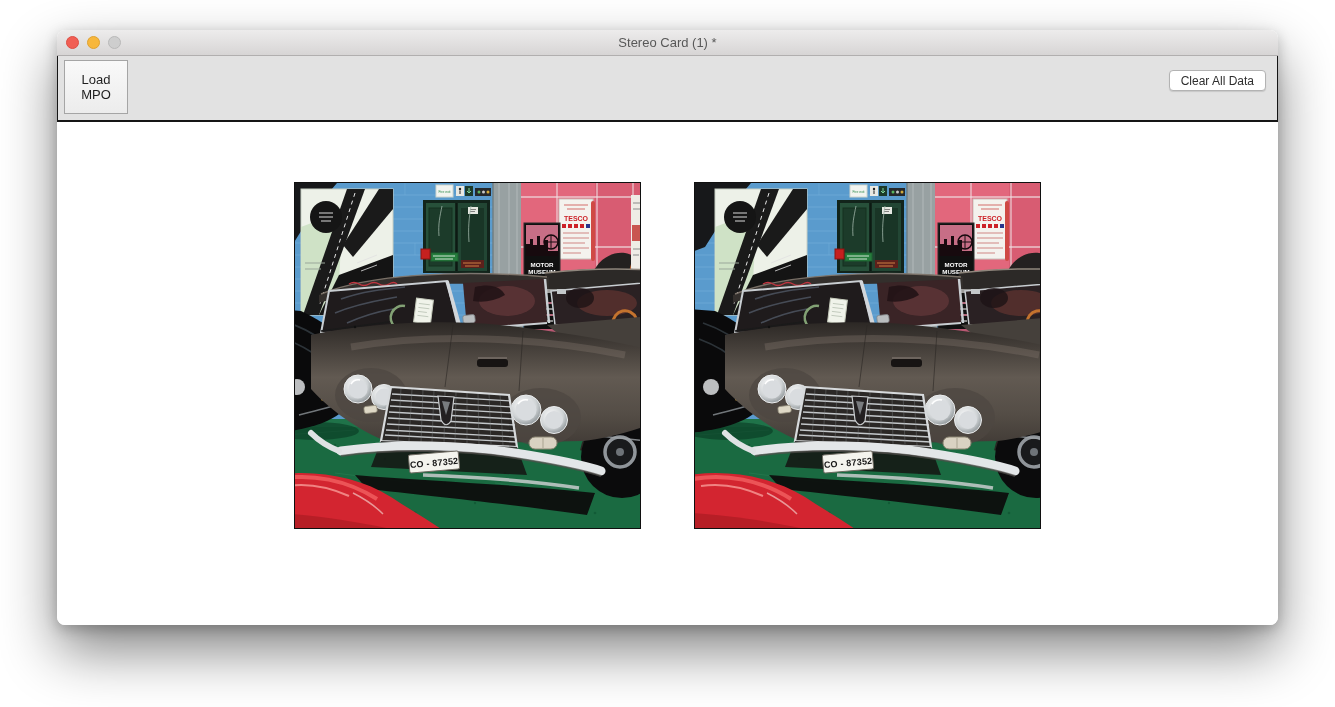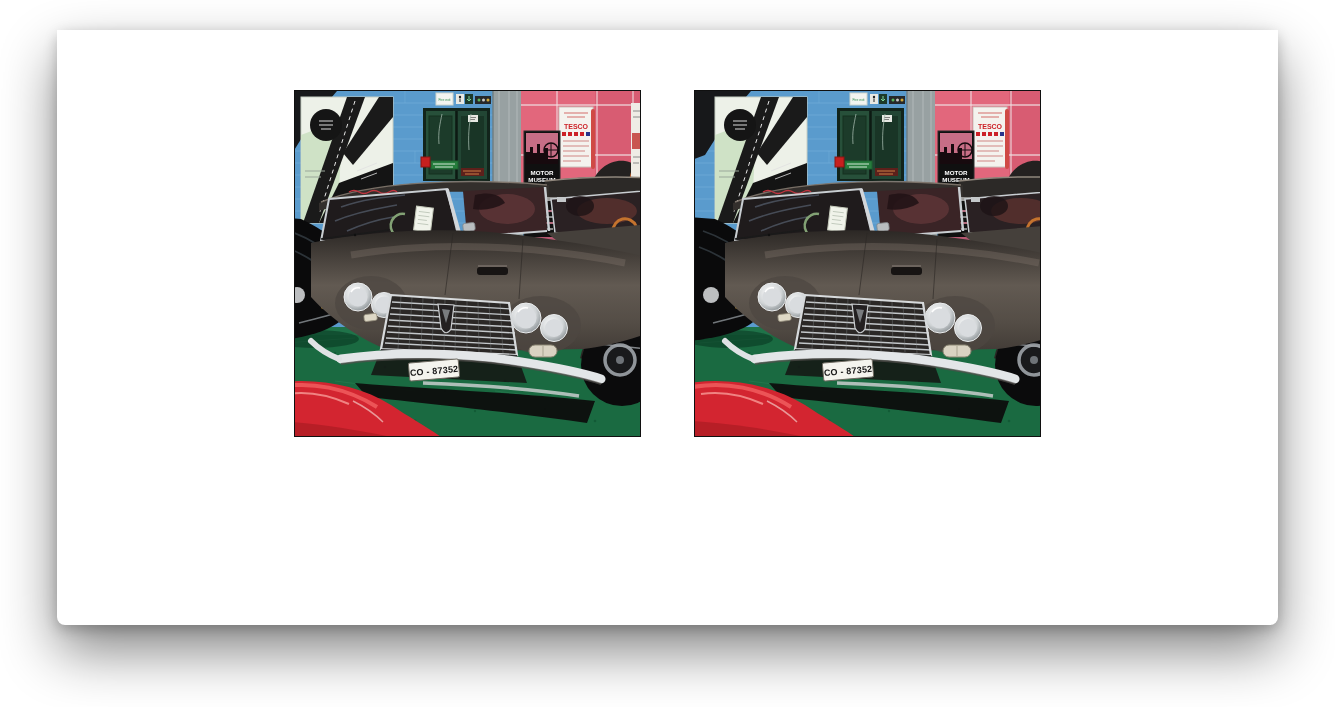--- a/index.html
+++ b/index.html
@@ -297,21 +297,33 @@
         <path d="M-16,296 C16,290 52,297 82,316" stroke="#ee5a5c" stroke-width="4" fill="none" opacity="0.9"></path>
         <path d="M-8,303 C12,300 34,304 54,313" stroke="#f79b97" stroke-width="2" fill="none" opacity="0.8"></path>
         <path d="M-20,330 C10,331 60,338 96,346 L-20,346 Z" fill="#a81a22" opacity="0.65"></path>
         <path d="M58,310 C70,316 80,323 88,331" stroke="#f2c9c4" stroke-width="1.5" opacity="0.7" fill="none"></path>
       </g>
     </g>
   </defs>
 </svg>
 
 <div class="window">
-
+  <div class="titlebar">
+    <div class="lights">
+      <div class="light close"></div>
+      <div class="light min"></div>
+      <div class="light zoom"></div>
+    </div>
+    <div class="title">Stereo Card (1) *</div>
+  </div>
+
+  <div class="toolbar">
+    <button class="btn-load">Load MPO</button>
+    <button class="btn-clear">Clear All Data</button>
+  </div>
 
   <div class="content">
     <div class="photo">
       <svg width="345" height="345" viewBox="0 0 345 345">
         <use href="#scene" xlink:href="#scene"></use>
       </svg>
     </div>
     <div class="photo">
       <svg width="345" height="345" viewBox="-14 0 345 345">
         <use href="#scene" xlink:href="#scene"></use>

